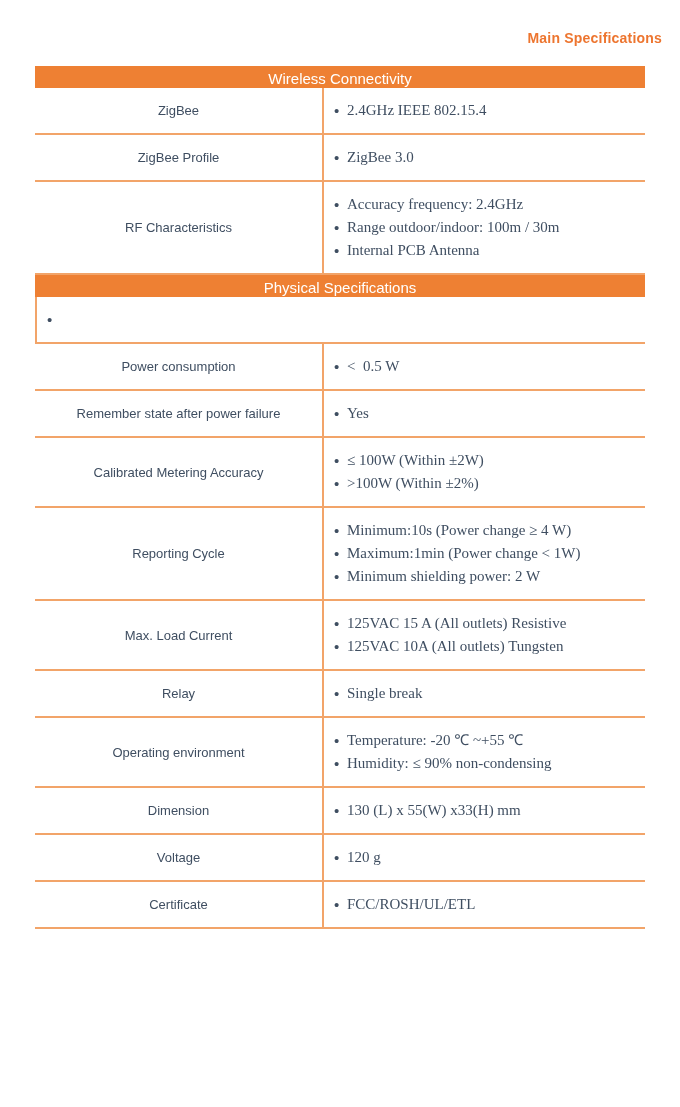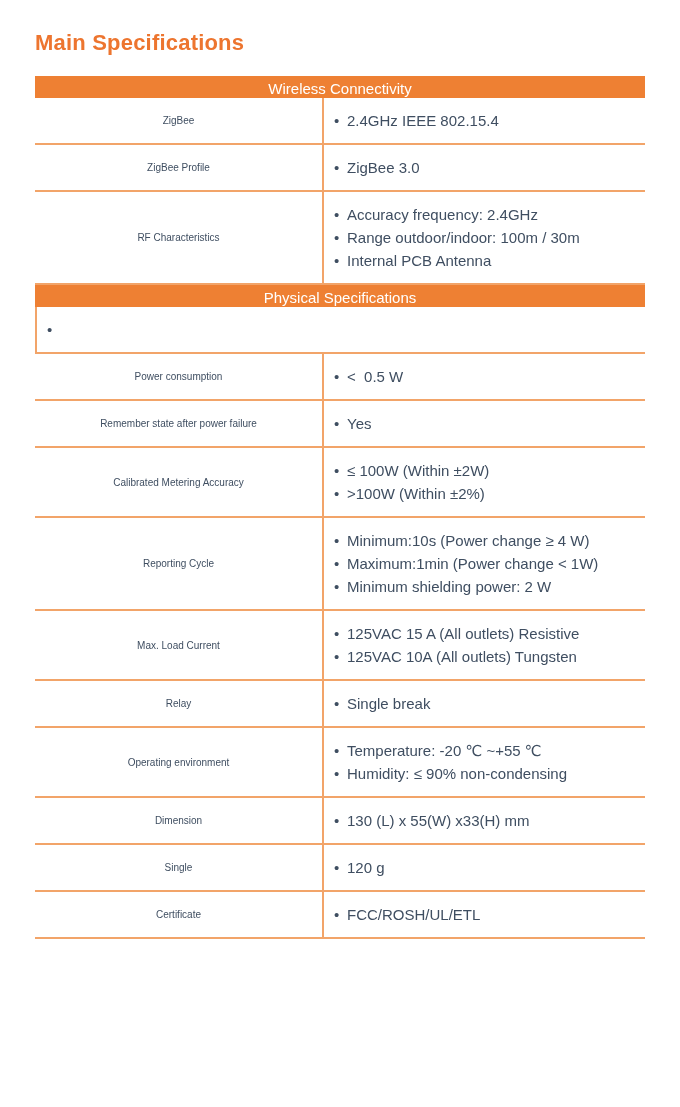--- a/index.html
+++ b/index.html
@@ -16,24 +16,25 @@
   }
   .page{
     position:relative;
     width:680px;
     height:1107px;
     background:#ffffff;
     overflow:hidden;
   }
   .doc-title{
     margin:30px 18px 20px 35px;
-    font-size:22px;
+    font-size:14px;
     font-weight:bold;
     color:var(--orange-title);
     letter-spacing:0.2px;
+    text-align:right;
   }
   .spec-table{
     margin-left:35px;
     width:610px;
   }
   .section-bar{
     height:22px;
     line-height:26px;
     background:var(--orange-bar);
     color:var(--bar-text);
@@ -46,21 +47,21 @@
     border-bottom:2px solid var(--orange-border);
   }
   .cell-label{
     width:287px;
     box-sizing:border-box;
     padding:11px 28px;
     display:flex;
     align-items:center;
     justify-content:center;
     text-align:center;
-    font-size:10px;
+    font-size:13px;
     line-height:23px;
   }
   .cell-value{
     flex:1;
     box-sizing:border-box;
     border-left:2px solid var(--orange-border);
     padding:11px 6px 11px 10px;
     display:flex;
     flex-direction:column;
     justify-content:center;
@@ -68,20 +69,21 @@
     line-height:23px;
   }
   .bullet-line{display:flex;}
   .dot{
     flex:none;
     width:13px;
     font-size:15px;
   }
   .bullet-text{
     white-space:pre-wrap;
+    font-family:Liberation Serif, serif;
   }
 </style>
 </head>
 <body>
 
 <div class="page">
   <div class="doc-title">Main Specifications</div>
 
   <div class="spec-table">
 
@@ -215,21 +217,21 @@
       <div class="row">
         <div class="cell-label">Dimension</div>
         <div class="cell-value">
           <div class="bullet-line">
             <span class="dot">•</span>
             <span class="bullet-text">130 (L) x 55(W) x33(H) mm</span>
           </div>
         </div>
       </div>
       <div class="row">
-        <div class="cell-label">Single</div>
+        <div class="cell-label">Voltage</div>
         <div class="cell-value">
           <div class="bullet-line">
             <span class="dot">•</span>
             <span class="bullet-text">120 g</span>
           </div>
         </div>
       </div>
       <div class="row">
         <div class="cell-label">Certificate</div>
         <div class="cell-value">

